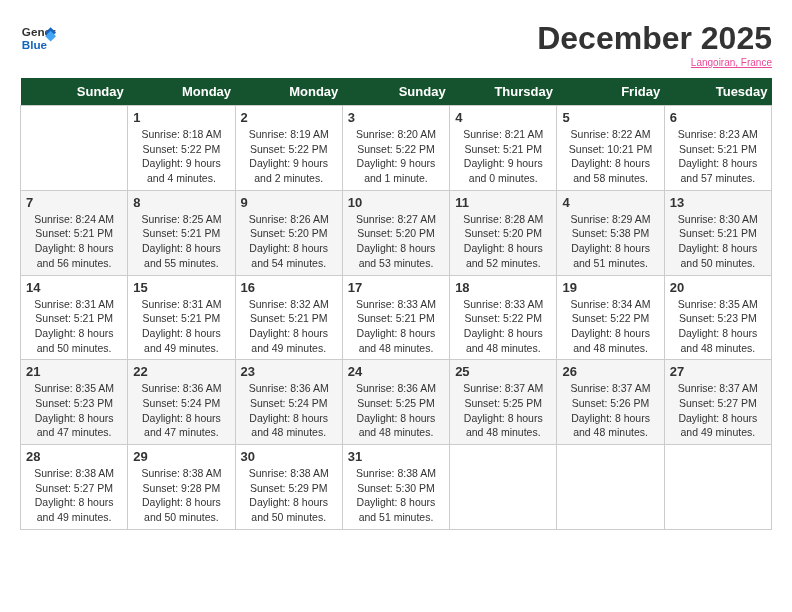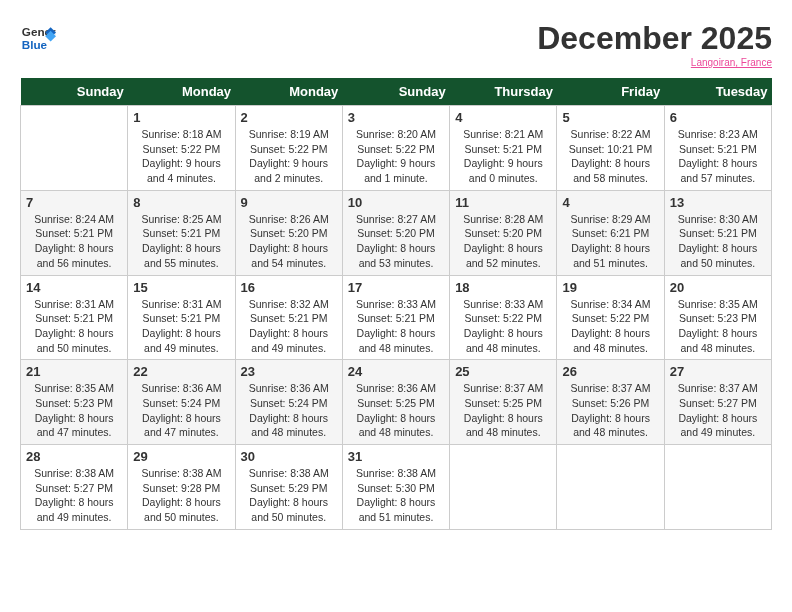--- a/index.html
+++ b/index.html
@@ -193,21 +193,21 @@
         <td>
           <span class="day-num">11</span>
           <div class="cell-text">Sunrise: 8:28 AM
 Sunset: 5:20 PM
 Daylight: 8 hours
 and 52 minutes.</div>
         </td>
         <td>
           <span class="day-num">4</span>
           <div class="cell-text">Sunrise: 8:29 AM
-Sunset: 6:21 PM
+Sunset: 5:38 PM
 Daylight: 8 hours
 and 51 minutes.</div>
         </td>
         <td>
           <span class="day-num">13</span>
           <div class="cell-text">Sunrise: 8:30 AM
 Sunset: 5:21 PM
 Daylight: 8 hours
 and 50 minutes.</div>
         </td>

